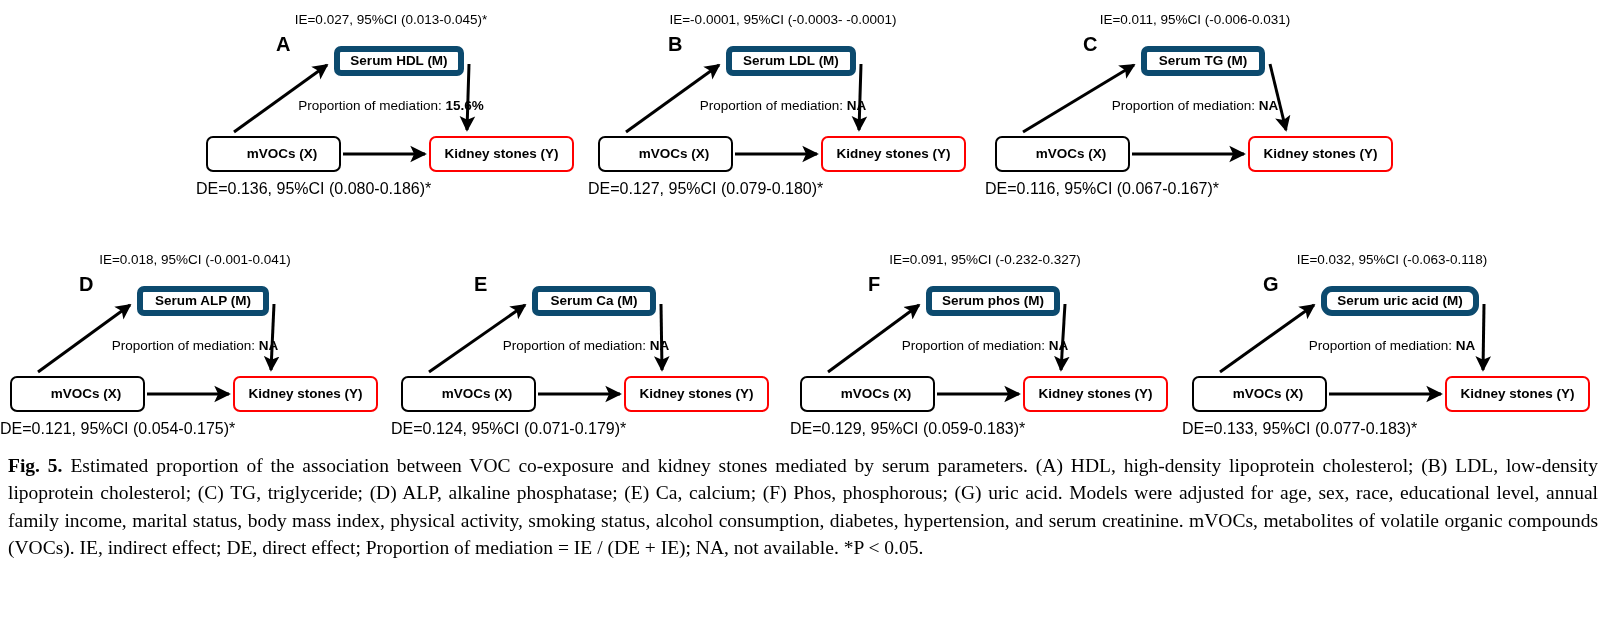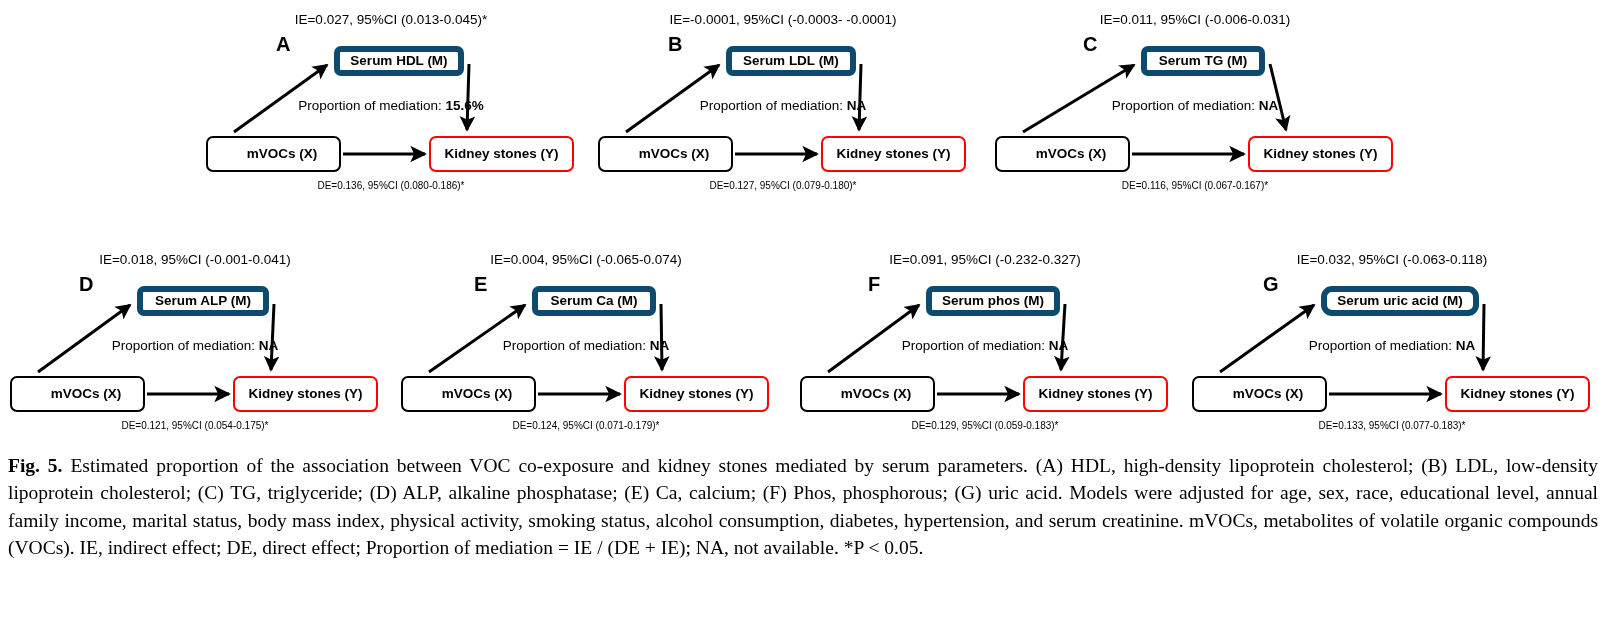--- a/index.html
+++ b/index.html
@@ -48,22 +48,21 @@
     text-align: center;
     font-size: 13.5px;
     white-space: nowrap;
   }
 
   .de-label {
     position: absolute;
     top: 172px;
     left: 0;
     width: 100%;
-    text-align: center;
-    font-size: 10px;
+    font-size: 16px;
     white-space: nowrap;
   }
 
   .prop-label {
     position: absolute;
     top: 90px;
     left: 0;
     width: 100%;
     text-align: center;
     font-size: 13.5px;
@@ -206,21 +205,20 @@
         <line x1="274" y1="56" x2="271" y2="122" stroke="#000000" stroke-width="3" marker-end="url(#ah3)"></line>
         <line x1="147" y1="146" x2="229" y2="146" stroke="#000000" stroke-width="3.2" marker-end="url(#ah3)"></line>
       </svg>
       <div class="prop-label"><span>Proportion of mediation: </span><span class="prop-val">NA</span></div>
       <div class="nodebox box-mediator" style="left: 137px; width: 132px;">Serum ALP (M)</div>
       <div class="nodebox box-exposure">mVOCs (X)</div>
       <div class="nodebox box-outcome" style="left: 233px;">Kidney stones (Y)</div>
       <div class="de-label">DE=0.121, 95%CI (0.054-0.175)*</div>
     </div>
     <div class="panel" style="left: 391px; top: 248px;">
-      <div class="ie-label">IE=0.004, 95%CI (-0.065-0.074)</div>
       <div class="panel-letter" style="left: 83px;">E</div>
       <svg class="arrows" viewBox="0 0 390 200" width="390" height="200">
         <defs>
           <marker id="ah4" markerWidth="6" markerHeight="6" refX="4.6" refY="3" orient="auto" markerUnits="strokeWidth">
             <path d="M0,0.4 L5.2,3 L0,5.6 L1.2,3 Z" fill="#000000"></path>
           </marker>
         </defs>
         <line x1="38" y1="124" x2="134" y2="57" stroke="#000000" stroke-width="3" marker-end="url(#ah4)"></line>
         <line x1="270" y1="56" x2="271" y2="122" stroke="#000000" stroke-width="3" marker-end="url(#ah4)"></line>
         <line x1="147" y1="146" x2="229" y2="146" stroke="#000000" stroke-width="3.2" marker-end="url(#ah4)"></line>

